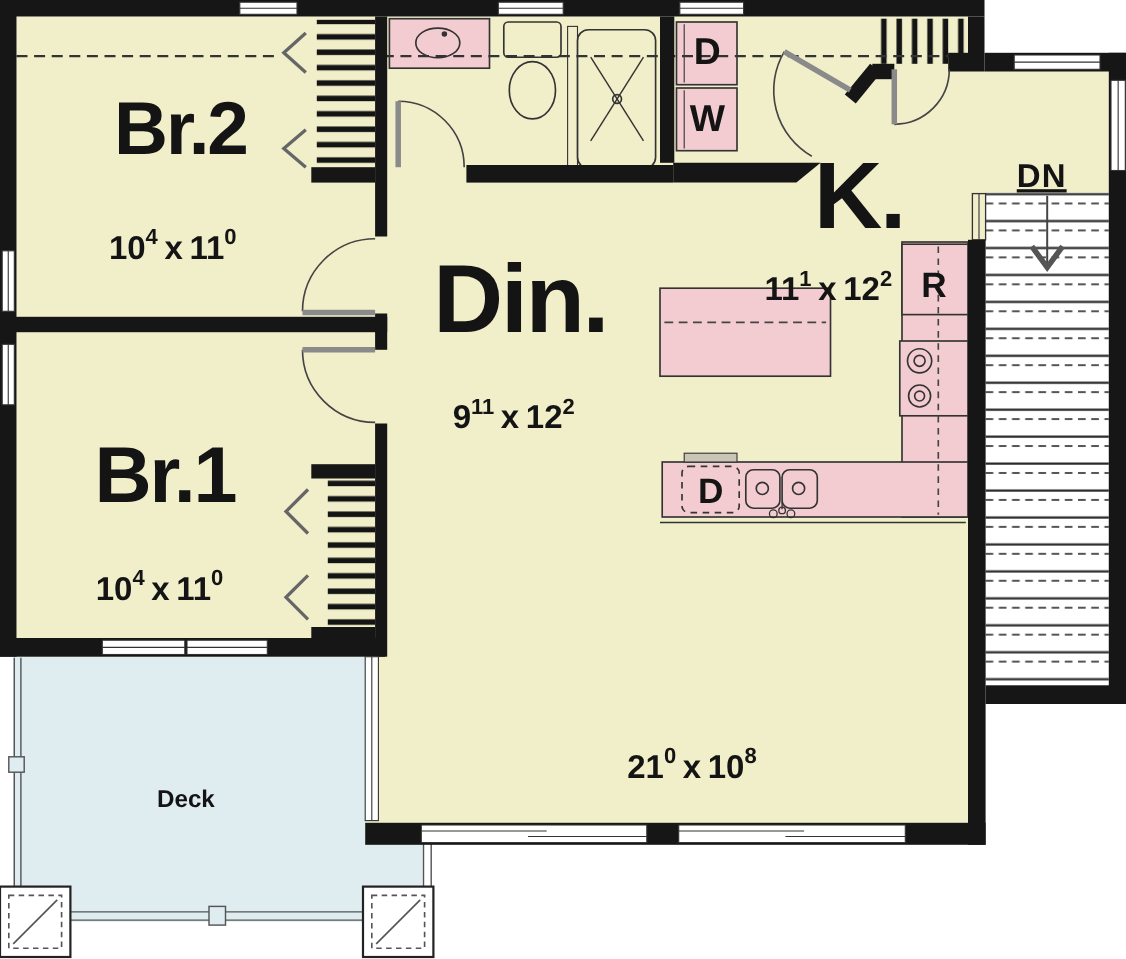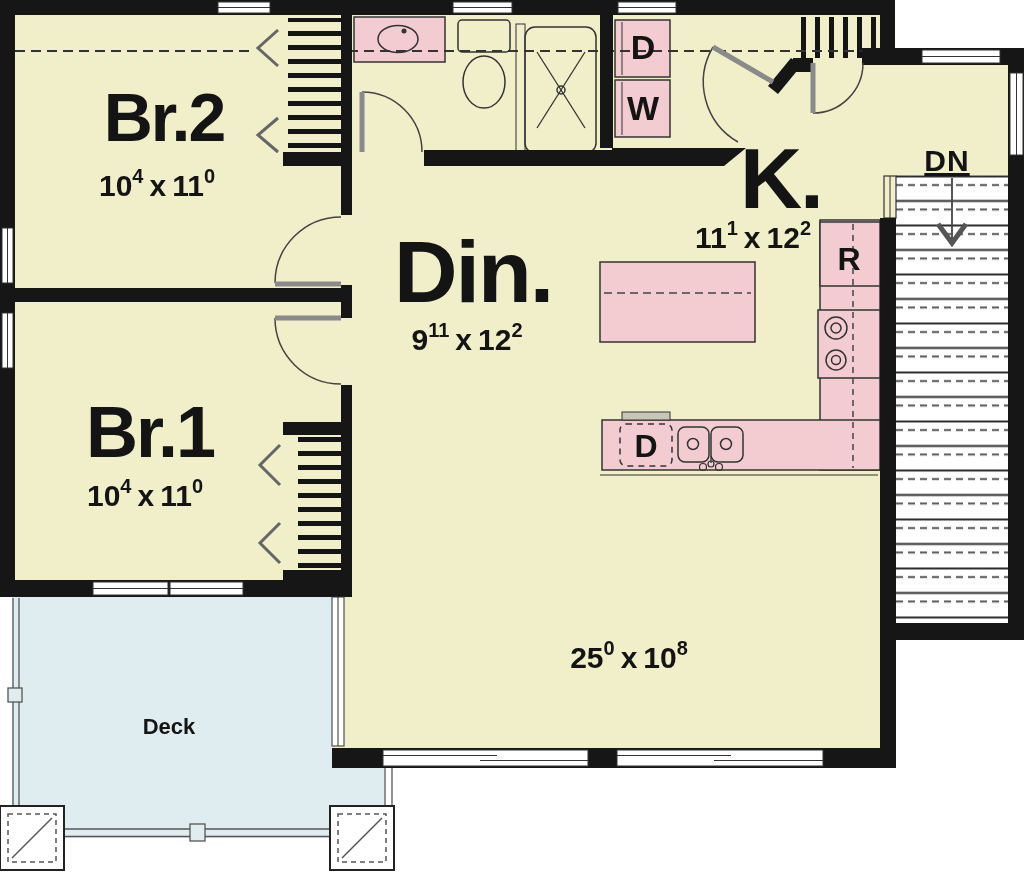--- a/index.html
+++ b/index.html
@@ -2,21 +2,21 @@
 <html><head>
 <meta charset="utf-8">
 <style>
   html,body{margin:0;padding:0;background:#fff;}
   .plan{position:relative;width:1024px;height:872px;background:#fff;overflow:hidden;
         font-family:"Liberation Sans","DejaVu Sans",sans-serif;}
   .plan svg{position:absolute;left:0;top:0;}
   .lbl{position:absolute;transform:translate(-50%,-50%);color:#141414;font-weight:700;
        white-space:nowrap;line-height:1;}
   .room-lbl{letter-spacing:-2px;}
-  .dims{font-size:30px;}
+  .dims{font-size:30px;margin-top:40px;}
   .dims sup{font-size:20px;vertical-align:13px;line-height:0;}
   .dims .sep{margin:0 6px;}
   .appliance-lbl{font-size:34px;}
 </style>
 </head>
 <body>
 
 <div class="plan">
 <svg width="1024" height="872" viewBox="0 0 1024 872">
   <defs>
@@ -236,23 +236,23 @@
   <div class="lbl room-lbl" style="left:164px;top:117px;font-size:68px;">Br.2</div>
   <div class="lbl dims" style="left:157px;top:186px;"><span>10</span><sup>4</sup><span class="sep">x</span><span>11</span><sup>0</sup></div>
 
   <div class="lbl room-lbl" style="left:150px;top:432px;font-size:72px;">Br.1</div>
   <div class="lbl dims" style="left:145px;top:496px;"><span>10</span><sup>4</sup><span class="sep">x</span><span>11</span><sup>0</sup></div>
 
   <div class="lbl room-lbl" style="left:473px;top:272px;font-size:88px;">Din.</div>
   <div class="lbl dims" style="left:467px;top:340px;"><span>9</span><sup>11</sup><span class="sep">x</span><span>12</span><sup>2</sup></div>
 
   <div class="lbl room-lbl" style="left:781px;top:178px;font-size:86px;">K.</div>
-  <div class="lbl dims" style="left:753px;top:238px;"><span>11</span><sup>1</sup><span class="sep">x</span><span>12</span><sup>2</sup></div>
-
-  <div class="lbl dims" style="left:629px;top:658px;"><span>25</span><sup>0</sup><span class="sep">x</span><span>10</span><sup>8</sup></div>
+  <div class="lbl dims" style="left:753px;top:224px;"><span>11</span><sup>1</sup><span class="sep">x</span><span>12</span><sup>2</sup></div>
+
+  <div class="lbl dims" style="left:629px;top:658px;"><span>21</span><sup>0</sup><span class="sep">x</span><span>10</span><sup>8</sup></div>
 
   <div class="lbl" style="left:169px;top:727px;font-size:22px;">Deck</div>
   <div class="lbl" style="left:947px;top:161px;font-size:30px;letter-spacing:1px;text-decoration:underline;">DN</div>
   <div class="lbl appliance-lbl" style="left:643px;top:47px;">D</div>
   <div class="lbl appliance-lbl" style="left:643px;top:108px;">W</div>
   <div class="lbl" style="left:849px;top:259px;font-size:32px;">R</div>
   <div class="lbl" style="left:646px;top:446px;font-size:32px;">D</div>
 </div>
 
 </body></html>

